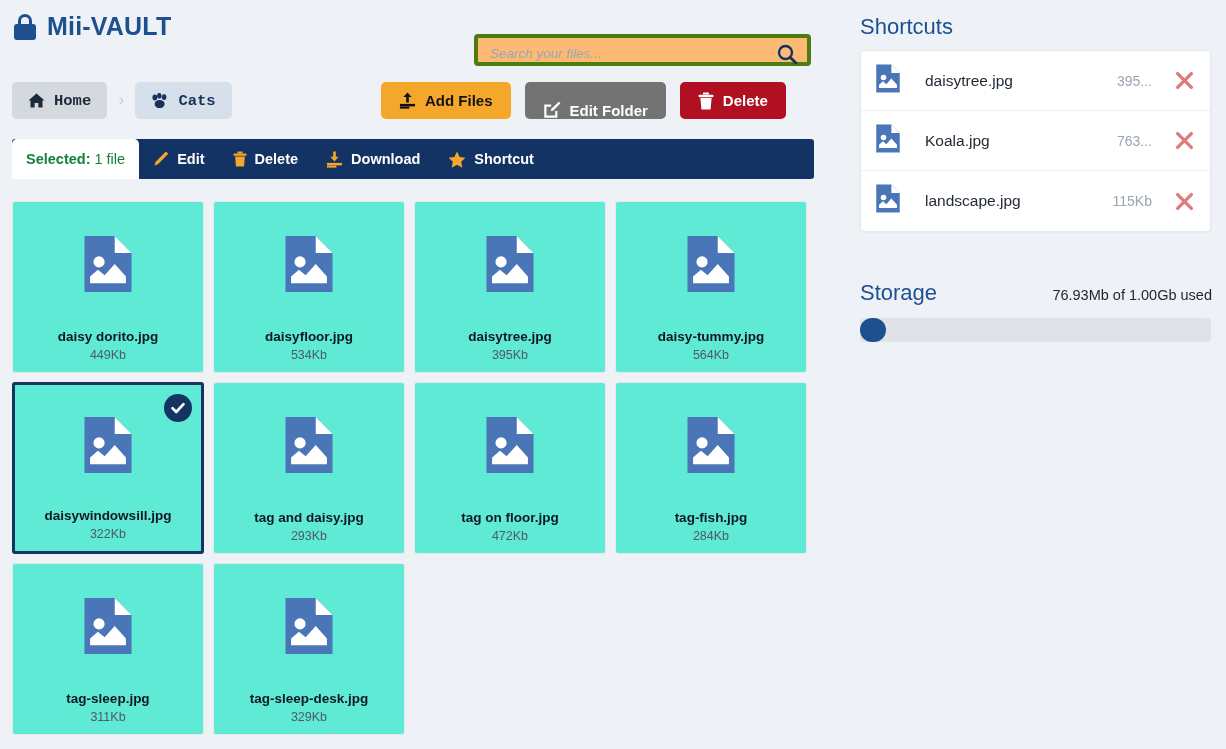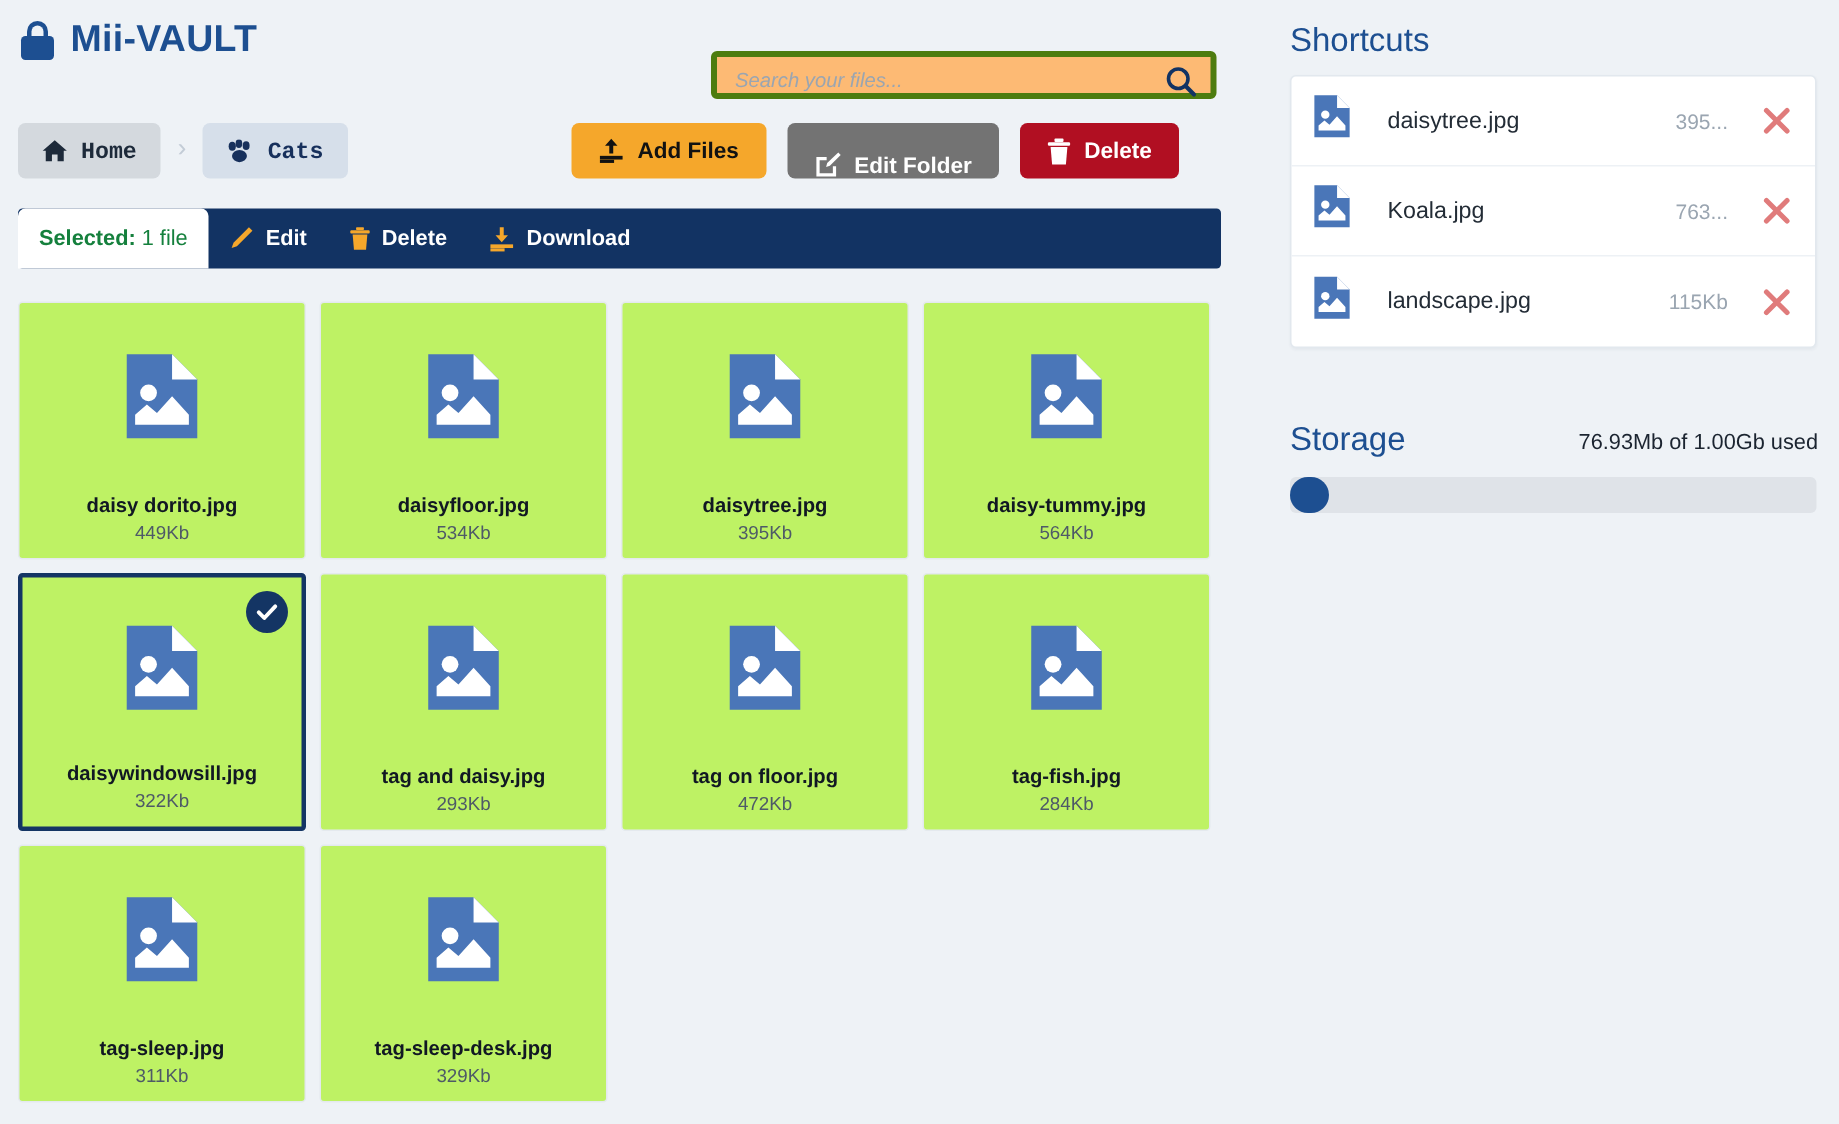--- a/index.html
+++ b/index.html
@@ -92,21 +92,21 @@
     cursor: pointer;
   }
   .selitem.first { padding-left: 22px; }
 
   
   .grid {
     position: absolute; left: 12px; top: 201px; width: 804px;
     display: flex; flex-wrap: wrap; gap: 9px;
   }
   .card {
-    width: 192px; height: 172px; background: #bef264;
+    width: 192px; height: 172px; background: #5eead4;
     border: 1px solid #e4e9ee; border-radius: 3px;
     position: relative; cursor: pointer;
     display: flex; flex-direction: column; align-items: center;
   }
   .card.selected { border: 3px solid #143564; }
   .card .ficon { margin-top: 33px; }
   .card.selected .ficon { margin-top: 31px; }
   .fname {
     font-size: 13.5px; font-weight: bold; color: #111823;
     position: absolute; bottom: 28px; width: 100%; text-align: center;
@@ -254,20 +254,26 @@
 
       <div class="selitem">
         <svg width="17" height="17" viewBox="0 0 18 18">
           <path d="M7.6 0.6 L10.4 0.6 L10.4 6.2 L13.4 6.2 L9 11.2 L4.6 6.2 L7.6 6.2 Z" fill="#f5a72b"></path>
           <rect x="1" y="12.6" width="16" height="2.6" fill="#f5a72b"></rect>
           <rect x="1" y="15.4" width="10" height="2.2" fill="#f5a72b"></rect>
         </svg>
         <span>Download</span>
       </div>
 
+      <div class="selitem">
+        <svg width="18" height="17" viewBox="0 0 20 19">
+          <path d="M10 0.6 L12.9 6.6 L19.4 7.5 L14.7 12.1 L15.9 18.6 L10 15.5 L4.1 18.6 L5.3 12.1 L0.6 7.5 L7.1 6.6 Z" fill="#f5a72b"></path>
+        </svg>
+        <span>Shortcut</span>
+      </div>
     </div>
 
     <div class="grid" id="file-grid">
         <div class="card">
           <span class="ficon"><svg width="52" height="58.24000000000001" viewBox="0 0 46 52">
               <path d="M2 1 L29 1 L44 16 L44 51 L2 51 Z" fill="#4a76b8"></path>
               <path d="M29 1 L44 16 L29 16 Z" fill="#ffffff"></path>
               <circle cx="15" cy="24" r="5" fill="#ffffff"></circle>
               <path d="M7 43 L7 37 L14 31 L20 36 L29 26 L39 37 L39 43 Z" fill="#ffffff"></path>
             </svg></span>

